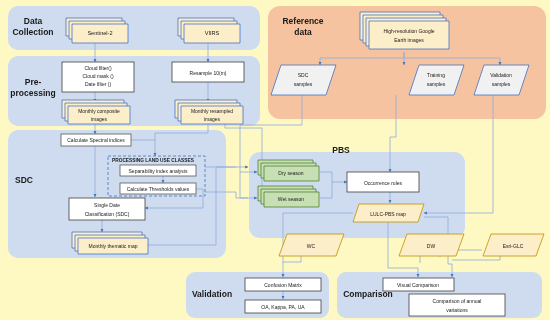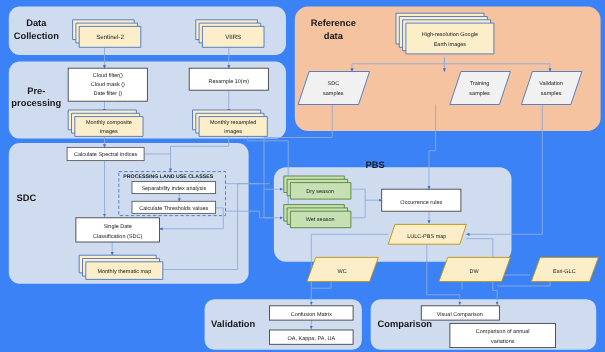--- a/index.html
+++ b/index.html
@@ -1,19 +1,19 @@
 <!DOCTYPE html>
 <html><head>
 <meta charset="utf-8">
 <style>
   html,body{margin:0;padding:0;background:#ffffff;}
   #root{
     position:relative;
     width:550px;height:320px;
-    background:#3b82f6;
+    background:#fef9c3;
     font-family:"Liberation Sans", sans-serif;
     overflow:hidden;
   }
   svg#canvas{position:absolute;left:0;top:0;width:550px;height:320px;}
   .panel-label{
     font-weight:bold;
     font-size:8.5px;
     fill:#1a1a1a;
     text-anchor:middle;
     font-family:"Liberation Sans", sans-serif;

